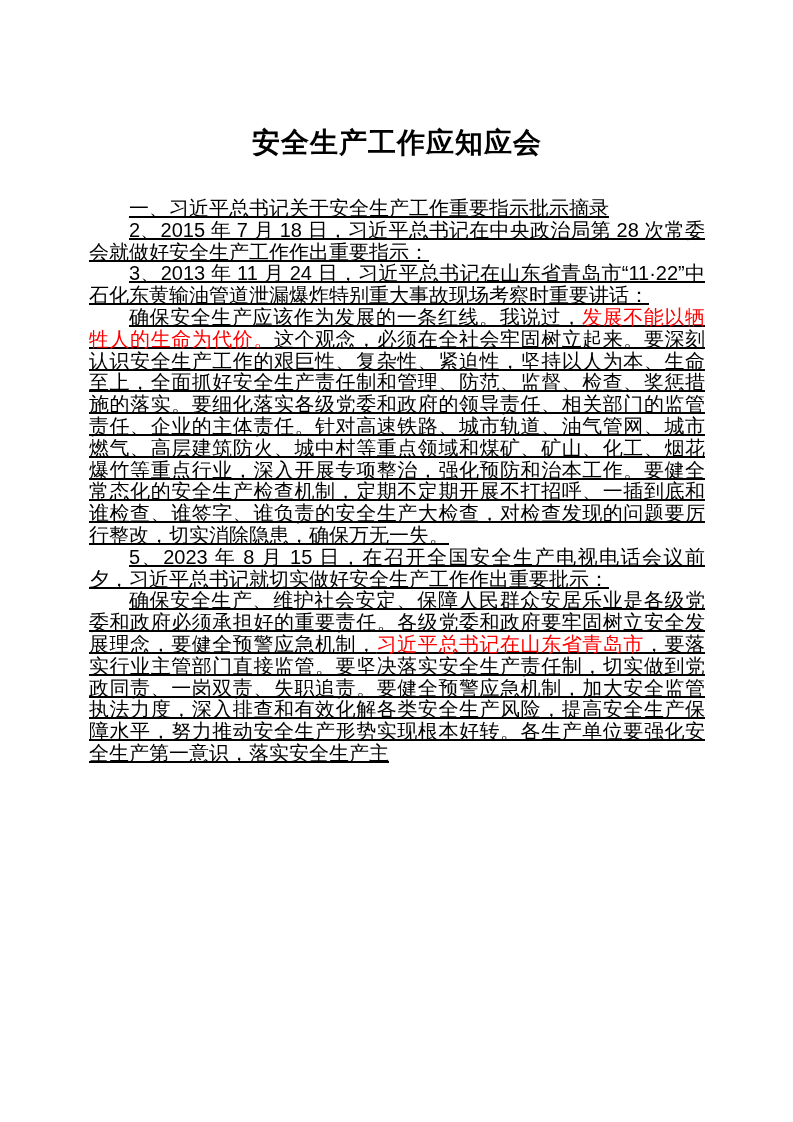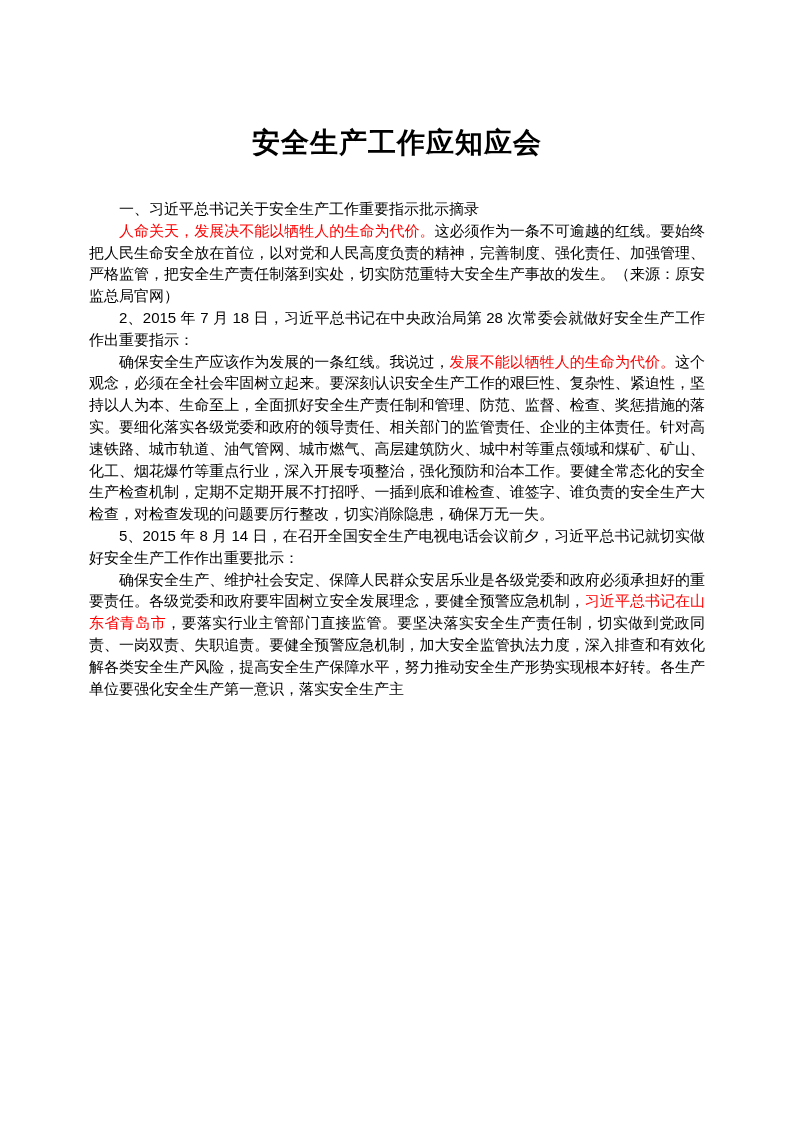--- a/index.html
+++ b/index.html
@@ -23,37 +23,38 @@
     margin: 0 0 33px 0;
     font-size: 28px;
     font-weight: bold;
     line-height: 44px;
     text-align: center;
     color: #000000;
     letter-spacing: 1px;
   }
   .para {
     margin: 0;
-    font-size: 15px;
+    font-size: 20px;
     line-height: 21.8px;
     text-align: justify;
     text-indent: 2em;
     color: #000000;
     word-break: break-all;
+    text-decoration: underline;
   }
   .para .run-red {
     color: var(--highlight-color, #ff0000);
   }
 </style>
 </head>
 <body>
 
 <div class="page" style="--highlight-color: #ff0000; color: rgb(0, 0, 0); background: rgb(255, 255, 255);">
   <h1 class="doc-title">安全生产工作应知应会</h1>
   <div>
       <p class="para"><span class="run-black">一、习近平总书记关于安全生产工作重要指示批示摘录</span></p>
-      <p class="para"><span class="run-red">人命关天，发展决不能以牺牲人的生命为代价。</span><span class="run-black">这必须作为一条不可逾越的红线。要始终把人民生命安全放在首位，以对党和人民高度负责的精神，完善制度、强化责任、加强管理、严格监管，把安全生产责任制落到实处，切实防范重特大安全生产事故的发生。（来源：原安监总局官网）</span></p>
       <p class="para"><span class="run-black">2、2015 年 7 月 18 日，习近平总书记在中央政治局第 28 次常委会就做好安全生产工作作出重要指示：</span></p>
+      <p class="para"><span class="run-black">3、2013 年 11 月 24 日，习近平总书记在山东省青岛市“11·22”中石化东黄输油管道泄漏爆炸特别重大事故现场考察时重要讲话：</span></p>
       <p class="para"><span class="run-black">确保安全生产应该作为发展的一条红线。我说过，</span><span class="run-red">发展不能以牺牲人的生命为代价。</span><span class="run-black">这个观念，必须在全社会牢固树立起来。要深刻认识安全生产工作的艰巨性、复杂性、紧迫性，坚持以人为本、生命至上，全面抓好安全生产责任制和管理、防范、监督、检查、奖惩措施的落实。要细化落实各级党委和政府的领导责任、相关部门的监管责任、企业的主体责任。针对高速铁路、城市轨道、油气管网、城市燃气、高层建筑防火、城中村等重点领域和煤矿、矿山、化工、烟花爆竹等重点行业，深入开展专项整治，强化预防和治本工作。要健全常态化的安全生产检查机制，定期不定期开展不打招呼、一插到底和谁检查、谁签字、谁负责的安全生产大检查，对检查发现的问题要厉行整改，切实消除隐患，确保万无一失。</span></p>
-      <p class="para"><span class="run-black">5、2015 年 8 月 14 日，在召开全国安全生产电视电话会议前夕，习近平总书记就切实做好安全生产工作作出重要批示：</span></p>
+      <p class="para"><span class="run-black">5、2023 年 8 月 15 日，在召开全国安全生产电视电话会议前夕，习近平总书记就切实做好安全生产工作作出重要批示：</span></p>
       <p class="para"><span class="run-black">确保安全生产、维护社会安定、保障人民群众安居乐业是各级党委和政府必须承担好的重要责任。各级党委和政府要牢固树立安全发展理念，要健全预警应急机制，</span><span class="run-red">习近平总书记在山东省青岛市</span><span class="run-black">，要落实行业主管部门直接监管。要坚决落实安全生产责任制，切实做到党政同责、一岗双责、失职追责。要健全预警应急机制，加大安全监管执法力度，深入排查和有效化解各类安全生产风险，提高安全生产保障水平，努力推动安全生产形势实现根本好转。各生产单位要强化安全生产第一意识，落实安全生产主</span></p>
     </div>
 </div>
 
 </body></html>

